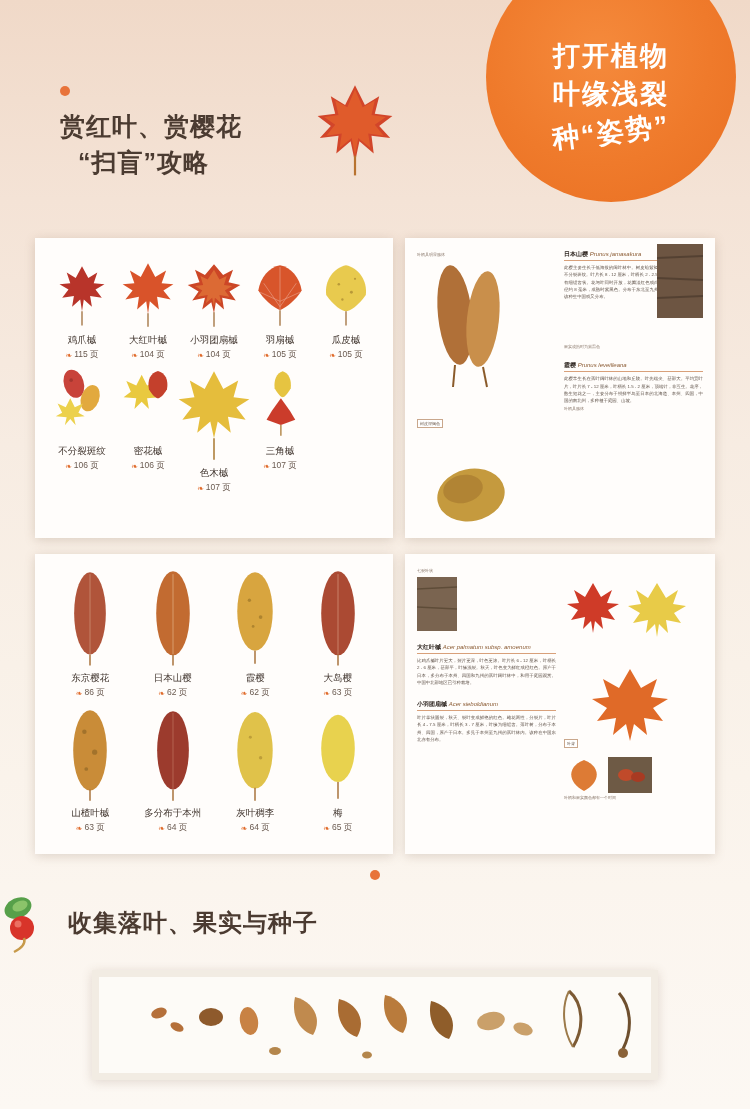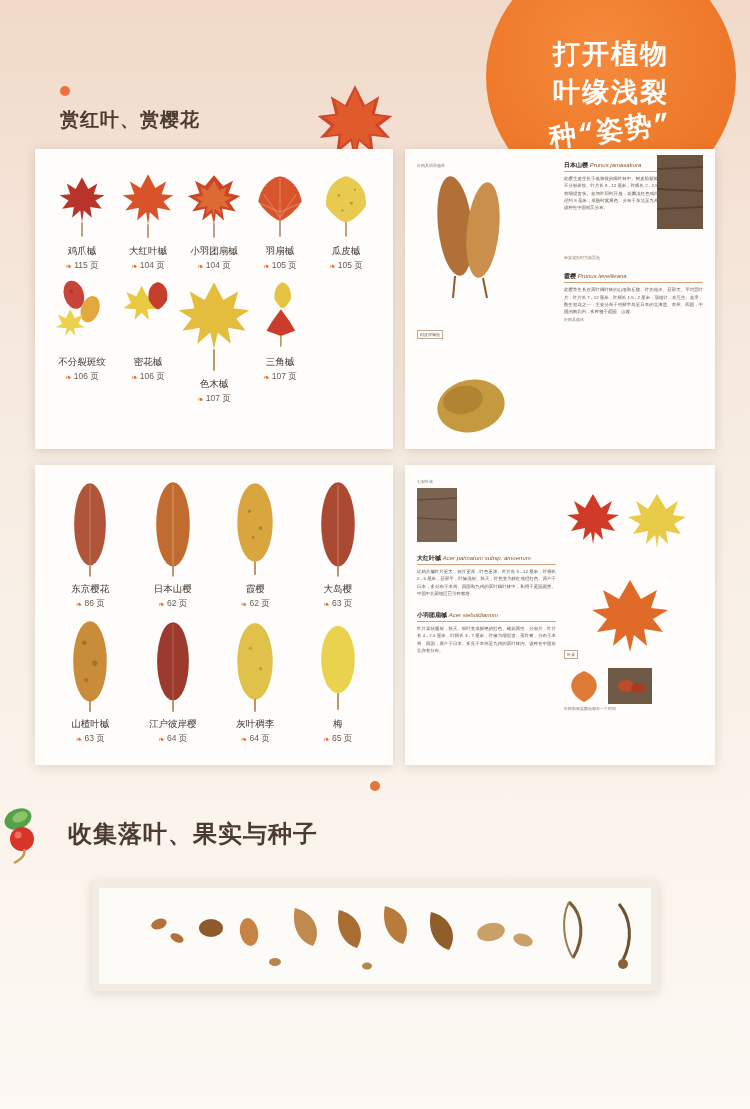--- a/index.html
+++ b/index.html
@@ -7,21 +7,21 @@
     width: 750px;
     height: 1109px;
     font-family: "Liberation Sans", sans-serif;
     background: linear-gradient(180deg, #f0d9c8 0%, #f4e3d6 18%, #f7ece2 40%, #f9f1e8 60%, #fbf5ee 80%, #fcf8f3 100%);
     position: relative;
     overflow: hidden;
     color: #4a3a30;
   }
 
   
-  .hero { position: relative; height: 149px; font-family: Liberation Mono, monospace; }
+  .hero { position: relative; height: 238px; }
 
   .hero-badge {
     position: absolute;
     right: 14px;
     top: -48px;
     width: 250px;
     height: 250px;
     border-radius: 50%;
     background: radial-gradient(circle at 45% 40%, #f58a3c 0%, #ef7a2b 55%, #e96f22 100%);
     display: flex;
@@ -40,21 +40,21 @@
     white-space: nowrap;
   }
   .hero-badge .bl.tilt { transform: rotate(-7deg); }
 
   .hero-left { position: absolute; left: 60px; top: 86px; }
   .hero-left .dot {
     width: 10px; height: 10px; border-radius: 50%;
     background: #e8733a; margin-bottom: 12px;
   }
   .hero-left h1 {
-    font-size: 19px;
+    font-size: 25px;
     font-weight: bold;
     color: #4b3b31;
     line-height: 1.45;
     letter-spacing: 1px;
     white-space: nowrap;
   }
   .hero-left h1 .l2 { display: block; padding-left: 18px; }
 
   .hero-leaf {
     position: absolute;
@@ -186,20 +186,21 @@
   <div class="hero-badge">
     <div class="bl">打开植物</div>
     <div class="bl">叶缘浅裂</div>
     <div class="bl tilt">种“姿势”</div>
   </div>
 
   <div class="hero-left">
     <div class="dot"></div>
     <h1>
       <span>赏红叶、赏樱花</span>
+      <span class="l2">“扫盲”攻略</span>
     </h1>
   </div>
 
   <svg class="hero-leaf" viewBox="0 0 100 100">
     <g transform="translate(50,46)">
       <path d="M0,-34 L9,-16 L22,-24 L18,-8 L34,-6 L22,3 L32,14 L15,12 L17,28 L4,17 L0,36 L-4,17 L-17,28 L-15,12 L-32,14 L-22,3 L-34,-6 L-18,-8 L-22,-24 L-9,-16 Z" fill="#d2452a"></path>
       <path d="M0,-30 L7,-14 L18,-20 L15,-7 L28,-5 L18,2 L26,12 L12,10 L14,23 L3,14 L0,30 L-3,14 L-14,23 L-12,10 L-26,12 L-18,2 L-28,-5 L-15,-7 L-18,-20 L-7,-14 Z" fill="#e4632c" opacity=".75"></path>
       <line x1="0" y1="30" x2="0" y2="48" stroke="#b8732f" stroke-width="2"></line>
     </g>
   </svg>
@@ -522,21 +523,21 @@
         </div>
 
         <div class="specimen w25 tall">
           <div class="art">
             <svg width="56" height="96" viewBox="0 0 60 102">
               <ellipse cx="30" cy="46" rx="17" ry="42" fill="#9c3b2d"></ellipse>
               <line x1="30" y1="6" x2="30" y2="88" stroke="#d0907a" stroke-width="1" opacity=".5"></line>
               <line x1="30" y1="88" x2="30" y2="100" stroke="#a8723c" stroke-width="1.6"></line>
             </svg>
           </div>
-          <div class="nm">江户彼岸樱</div>
+          <div class="nm">多分布于本州</div>
           <div class="pg">
               <span class="leafmark">❧</span>
               <span>64 页</span>
             </div>
         </div>
 
         <div class="specimen w25 tall">
           <div class="art">
             <svg width="56" height="96" viewBox="0 0 60 102">
               <ellipse cx="30" cy="46" rx="19" ry="41" fill="#e0c24a"></ellipse>

